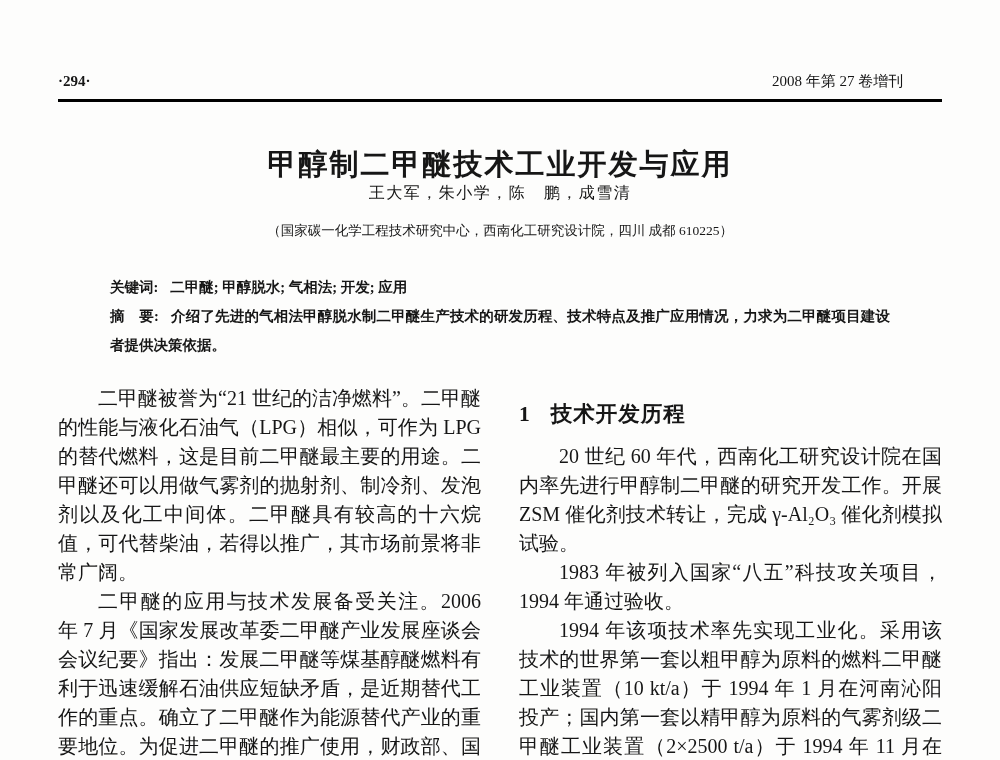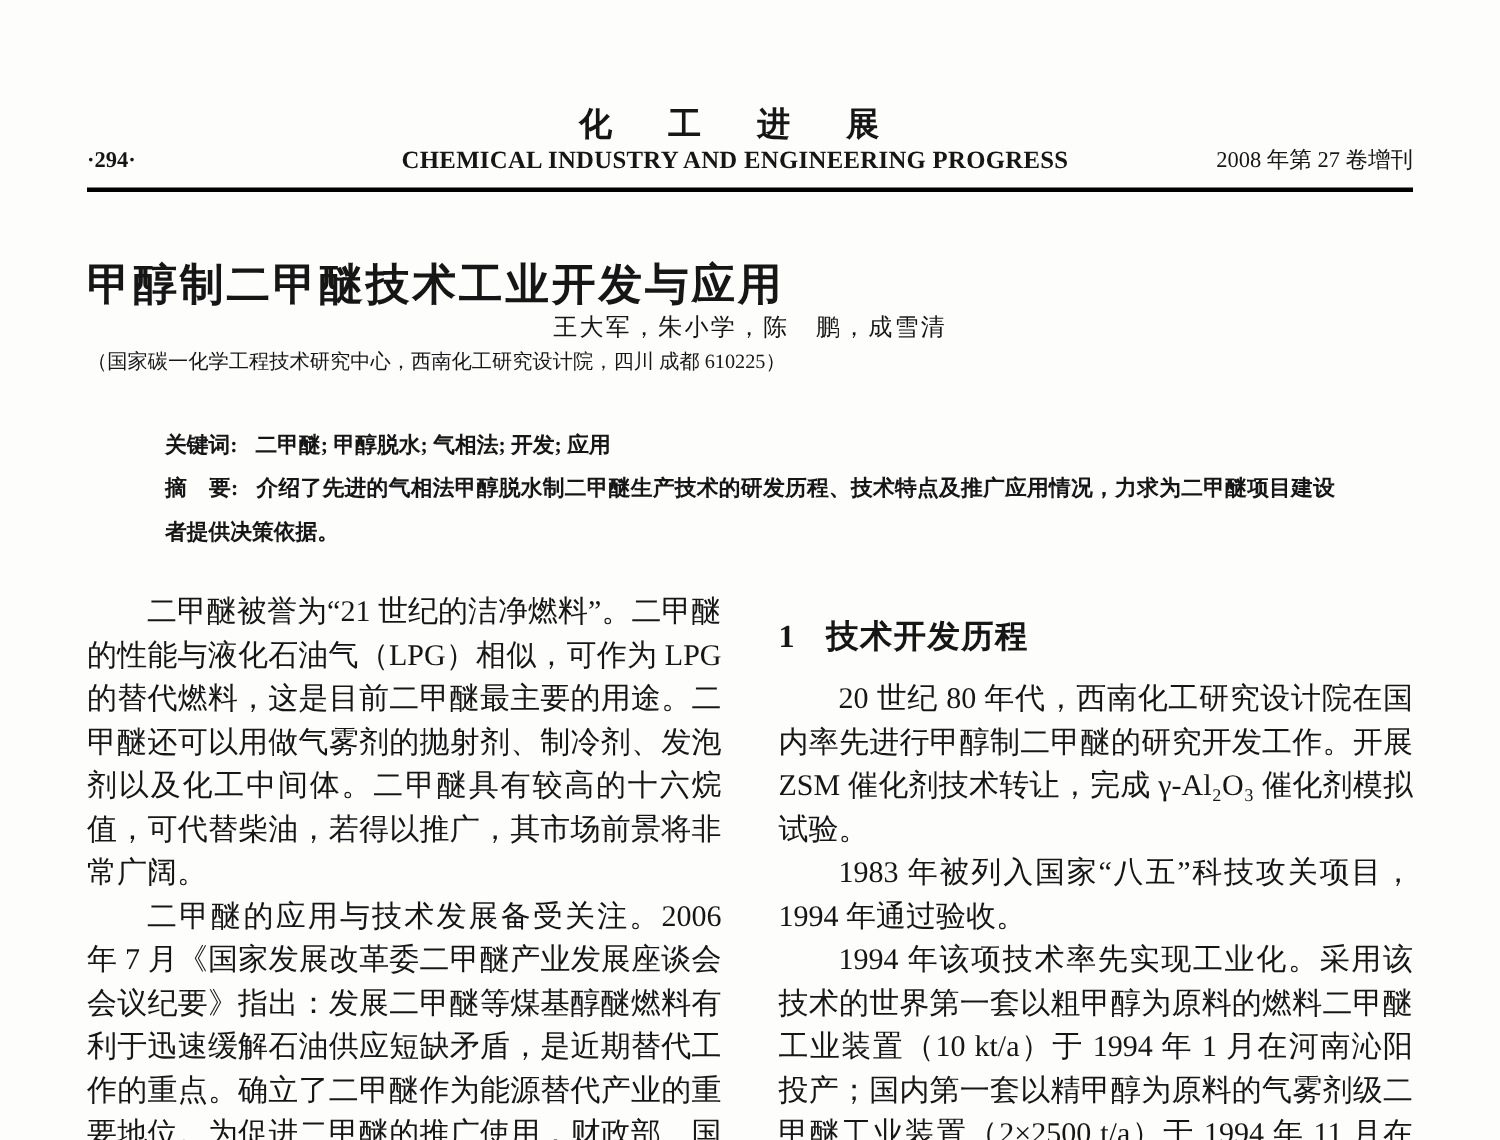--- a/index.html
+++ b/index.html
@@ -25,21 +25,21 @@
     display: flex;
     align-items: flex-end;
     justify-content: space-between;
   }
   .header-side {
     font-size: 15px;
     line-height: 22px;
     white-space: nowrap;
   }
   .header-left  { width: 150px; text-align: left;  font-weight: bold; }
-  .header-right { width: 170px; text-align: right; }
+  .header-right { width: 170px; }
   .header-center { flex: 1; text-align: center; }
   .journal-title-cn {
     font-size: 22px;
     font-weight: bold;
     line-height: 26px;
     letter-spacing: 0.35em;
     white-space: nowrap;
   }
   .journal-title-en {
     font-size: 16.5px;
@@ -50,34 +50,35 @@
   }
   .header-rule {
     height: 3px;
     background: #000;
     margin-top: 7px;
   }
 
   
   .article-title {
     margin-top: 44px;
-    text-align: left;
+    text-align: center;
     font-size: 29px;
     font-weight: bold;
     letter-spacing: 2px;
     line-height: 36px;
   }
   .article-authors {
     text-align: center;
     font-size: 16px;
     letter-spacing: 1.5px;
     line-height: 22px;
   }
   .article-affiliation {
-    margin-top: 1px;
+    margin-top: 17px;
+    text-align: center;
     font-size: 13.5px;
     line-height: 20px;
   }
 
   
   .abstract-block {
     margin: 32px 52px 0 52px;
     font-size: 14.5px;
     line-height: 29px;
     font-weight: bold;
@@ -112,24 +113,20 @@
   }
   .section-number { margin-right: 20px; }
 </style>
 </head>
 <body>
 
 <div class="page">
 
   <div class="journal-header">
     <div class="header-side header-left">·294·</div>
-    <div class="header-center">
-      <div class="journal-title-cn">化　工　进　展</div>
-      <div class="journal-title-en">CHEMICAL INDUSTRY AND ENGINEERING PROGRESS</div>
-    </div>
     <div class="header-side header-right">2008 年第 27 卷增刊</div>
   </div>
   <div class="header-rule"></div>
 
   <div class="article-title">甲醇制二甲醚技术工业开发与应用</div>
   <div class="article-authors">王大军，朱小学，陈　鹏，成雪清</div>
   <div class="article-affiliation">（国家碳一化学工程技术研究中心，西南化工研究设计院，四川 成都 610225）</div>
 
   <div class="abstract-block">
     <p><span class="inline-label">关键词:</span><span>二甲醚; 甲醇脱水; 气相法; 开发; 应用</span></p>
@@ -140,19 +137,19 @@
 
     <div class="col">
       <p>二甲醚被誉为“21 世纪的洁净燃料”。二甲醚的性能与液化石油气（LPG）相似，可作为 LPG 的替代燃料，这是目前二甲醚最主要的用途。二甲醚还可以用做气雾剂的抛射剂、制冷剂、发泡剂以及化工中间体。二甲醚具有较高的十六烷值，可代替柴油，若得以推广，其市场前景将非常广阔。</p>
       <p>二甲醚的应用与技术发展备受关注。2006 年 7 月《国家发展改革委二甲醚产业发展座谈会会议纪要》指出：发展二甲醚等煤基醇醚燃料有利于迅速缓解石油供应短缺矛盾，是近期替代工作的重点。确立了二甲醚作为能源替代产业的重要地位。为促进二甲醚的推广使用，财政部、国家税务总局决定</p>
     </div>
 
     <div class="col">
       <div class="section-heading">
         <span class="section-number">1</span><span>技术开发历程</span>
       </div>
-      <p>20 世纪 80 年代，西南化工研究设计院在国内率先进行甲醇制二甲醚的研究开发工作。开展 ZSM 催化剂技术转让，完成 γ-Al₂O₃ 催化剂模拟试验。</p>
+      <p>20 世纪 60 年代，西南化工研究设计院在国内率先进行甲醇制二甲醚的研究开发工作。开展 ZSM 催化剂技术转让，完成 γ-Al₂O₃ 催化剂模拟试验。</p>
       <p>1983 年被列入国家“八五”科技攻关项目，1994 年通过验收。</p>
       <p>1994 年该项技术率先实现工业化。采用该技术的世界第一套以粗甲醇为原料的燃料二甲醚工业装置（10 kt/a）于 1994 年 1 月在河南沁阳投产；国内第一套以精甲醇为原料的气雾剂级二甲醚工业装置（2×2500 t/a）于 1994 年 11 月在广东中山投产；</p>
     </div>
 
   </div>
 </div>
 
 </body></html>

